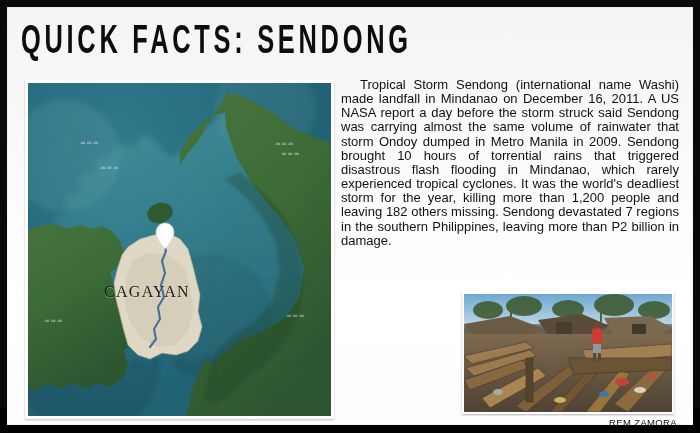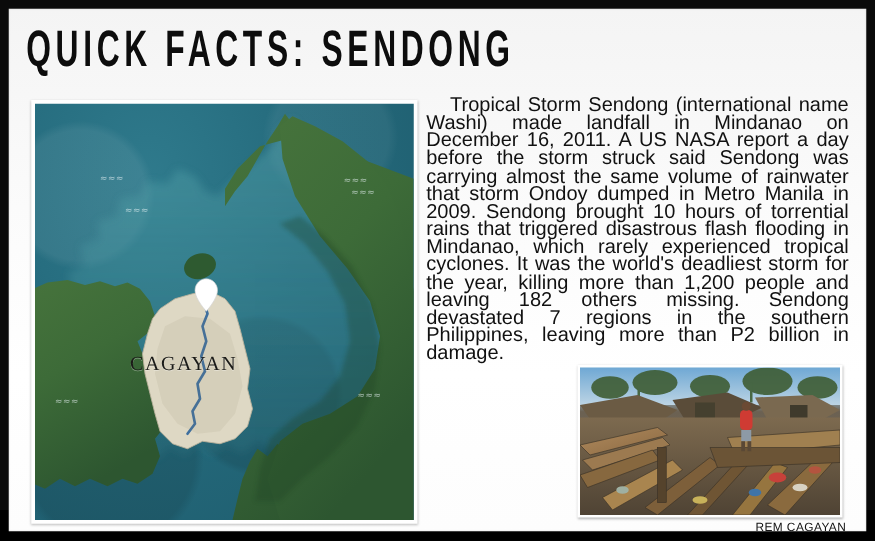--- a/index.html
+++ b/index.html
@@ -100,21 +100,21 @@
     letter-spacing:1.3px;
     text-shadow:0 1px 0 rgba(255,255,255,.35);
     user-select:none;
   }
 
   
   .copy{
     position:absolute;
     left:334px; top:71px;
     width:338px;
-    font-size:16px;
+    font-size:13px;
     line-height:14.15px;
     color:#111;
     text-align:justify;
     text-justify:inter-word;
     text-indent:19px;
     font-family:"Liberation Sans", sans-serif;
   }
 
   
   .photo-wrap{
@@ -322,16 +322,16 @@
             <rect x="128" y="34" width="10" height="16" rx="3.5" fill="#cf3b33"></rect>
             <circle cx="133" cy="31" r="3.6" fill="#6b4a33"></circle>
             <rect x="129" y="50" width="8" height="9" fill="#8d9aa6"></rect>
             <rect x="129" y="59" width="3" height="8" fill="#5a4835"></rect>
             <rect x="134" y="59" width="3" height="8" fill="#5a4835"></rect>
           </g>
         </svg>
       </div>
     </div>
 
-    <div class="credit">REM CAGAYAN</div>
+    <div class="credit">REM ZAMORA</div>
 
   </div>
 </div>
 
 </body></html>

